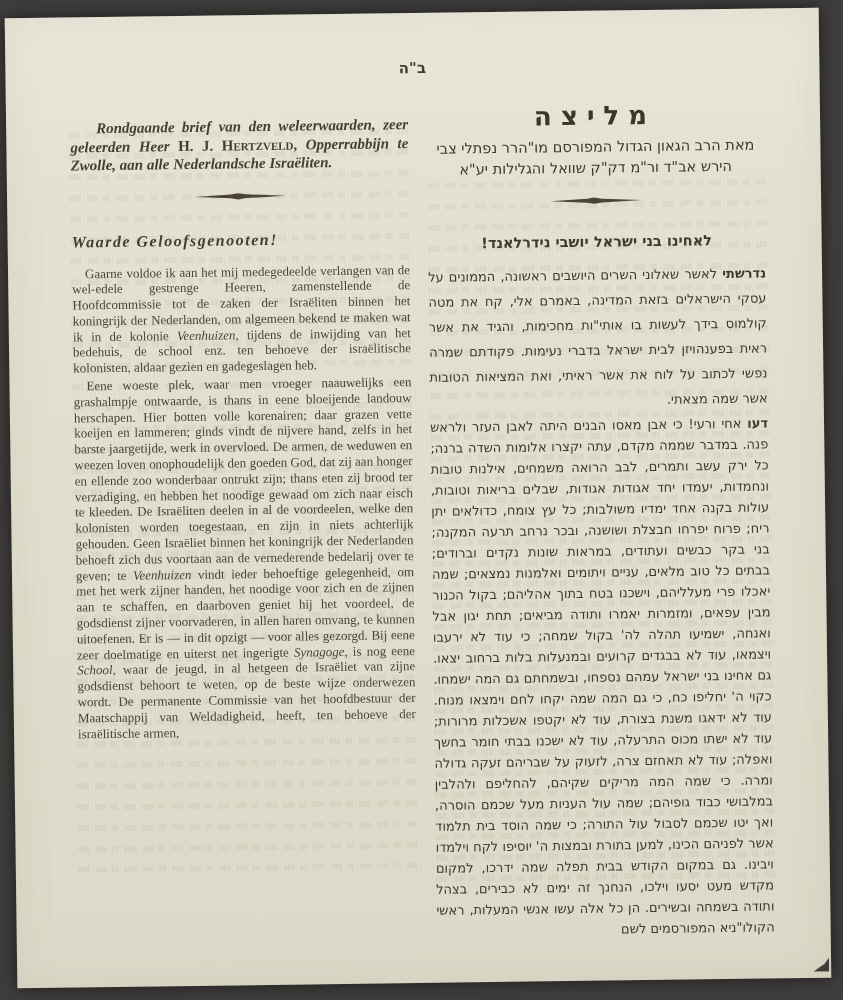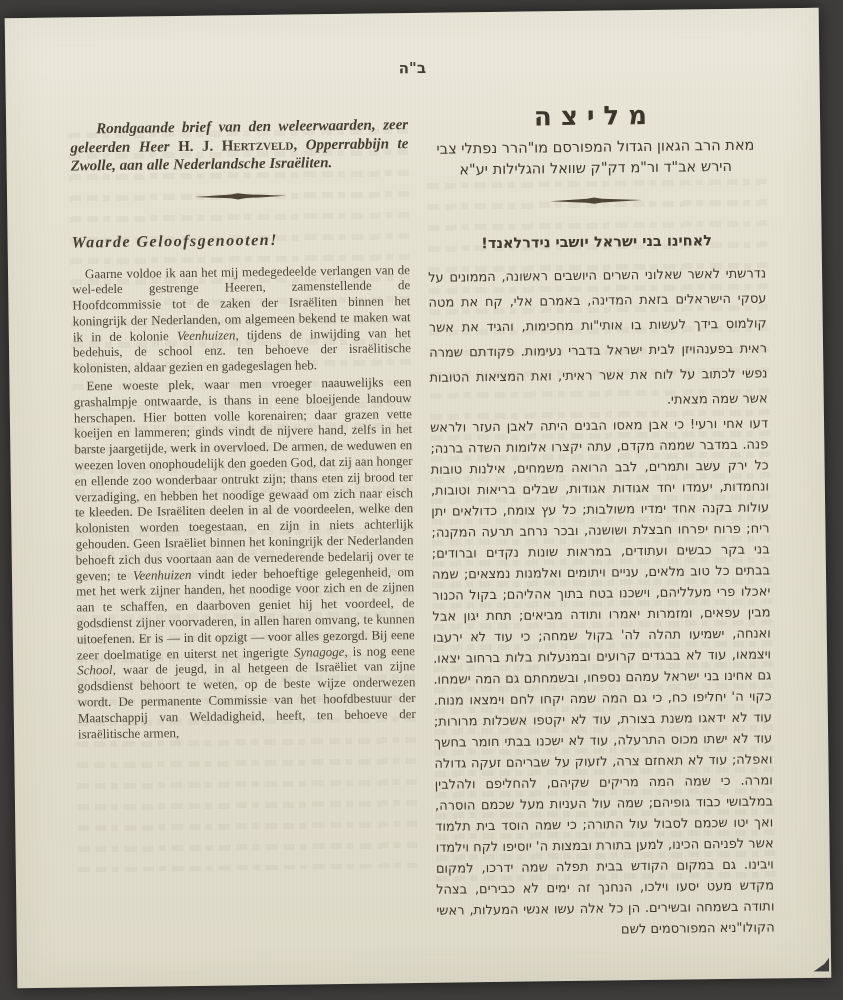--- a/index.html
+++ b/index.html
@@ -91,21 +91,21 @@
     margin: 25px 0 0 0; text-align: center;
     font-size: 14.5px; font-weight: bold;
   }
   .heb-body {
     margin: 0;
     font-size: 13px;
     text-align: justify;
   }
   .heb-p1 { margin-top: 13px; line-height: 25px; }
   .heb-p2 { margin-top: 2px;  line-height: 21px; }
-  .heb-body .lead { font-weight: normal; }
+  .heb-body .lead { font-weight: bold; }
 
   .rule-svg { display: inline-block; vertical-align: middle; }
 
   .paper-tear {
     position: absolute;
     right: 2px; bottom: 6px;
     width: 16px; height: 14px;
     background: #3e3d3b;
     clip-path: polygon(100% 0, 100% 100%, 0 100%, 70% 45%);
   }

